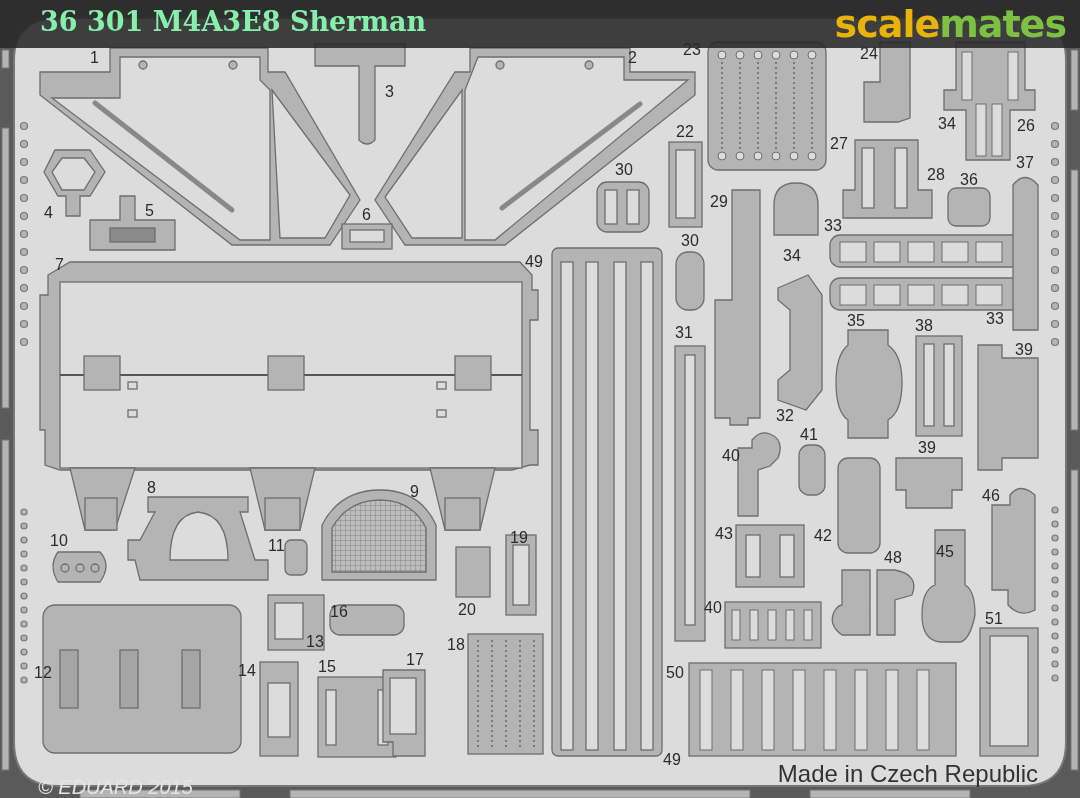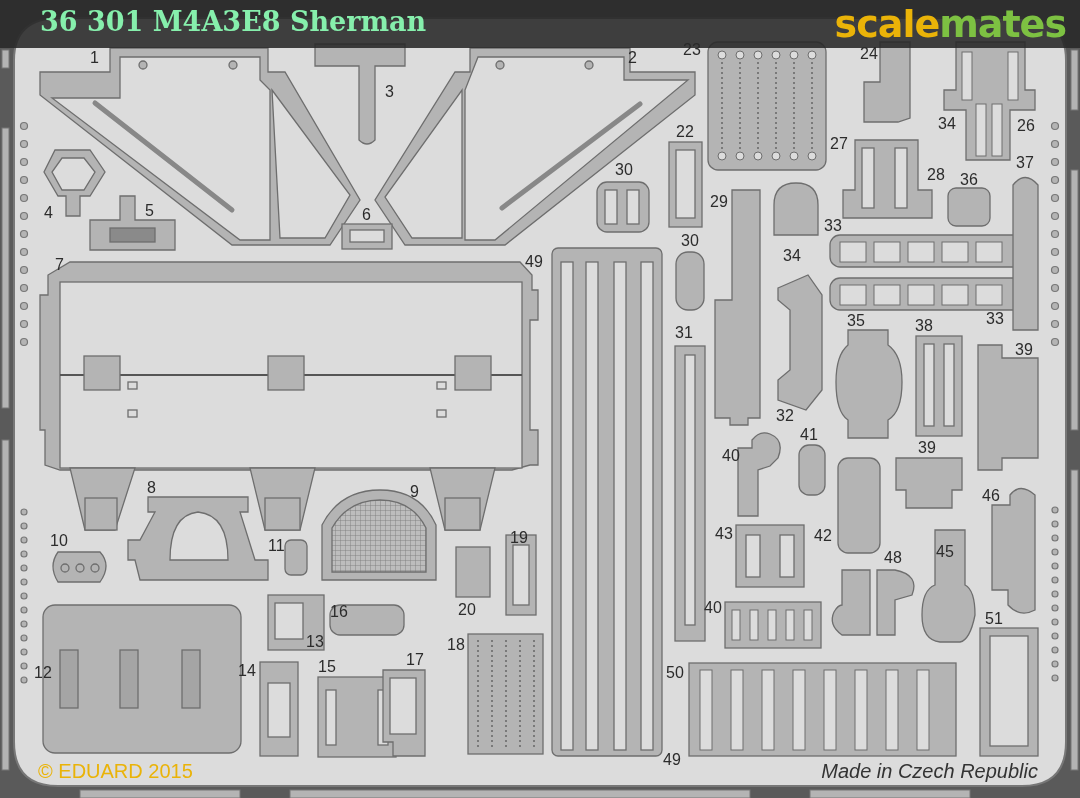--- a/index.html
+++ b/index.html
@@ -3,22 +3,22 @@
 <meta charset="utf-8">
 <style>
   html, body { margin:0; padding:0; background:#5a5a5a; }
   body { width:1080px; height:798px; overflow:hidden; position:relative; font-family:"Liberation Sans", sans-serif; }
   #stage { position:absolute; left:0; top:0; width:1080px; height:798px; }
   .banner { position:absolute; left:0; top:0; width:1080px; height:48px; background:rgba(40,40,40,0.88); z-index:5; }
   .fret-title { position:absolute; left:40px; top:6px; font-family:"DejaVu Serif", "Liberation Serif", serif; font-weight:bold; font-size:27px; color:#86efac; letter-spacing:0px; z-index:6; }
   .logo { position:absolute; right:14px; top:2px; font-family:"DejaVu Sans", sans-serif; font-weight:bold; font-size:38px; letter-spacing:-1px; z-index:6; }
   .logo .a { color:#eab308; }
   .logo .b { color:#7dc142; }
-  .footer-left { position:absolute; left:38px; top:760px; font-size:20px; color:#eab308; }
-  .footer-right { position:absolute; right:42px; top:760px; font-size:20px; color:#333;font-style:italic; }
+  .footer-left { position:absolute; left:38px; top:776px; font-size:20px; color:#e5e5e5;font-style:italic; }
+  .footer-right { position:absolute; right:42px; top:760px; font-size:24px; color:#333; }
   .lbl { position:absolute; font-size:16px; color:#2c2c2c; line-height:16px; }
 </style>
 </head>
 <body>
 
 <div id="stage">
   <svg width="1080" height="798" viewBox="0 0 1080 798" xmlns="http://www.w3.org/2000/svg">
     <defs>
       <pattern id="mesh" width="5" height="5" patternUnits="userSpaceOnUse">
         <rect width="5" height="5" fill="#bdbdbd"></rect>

